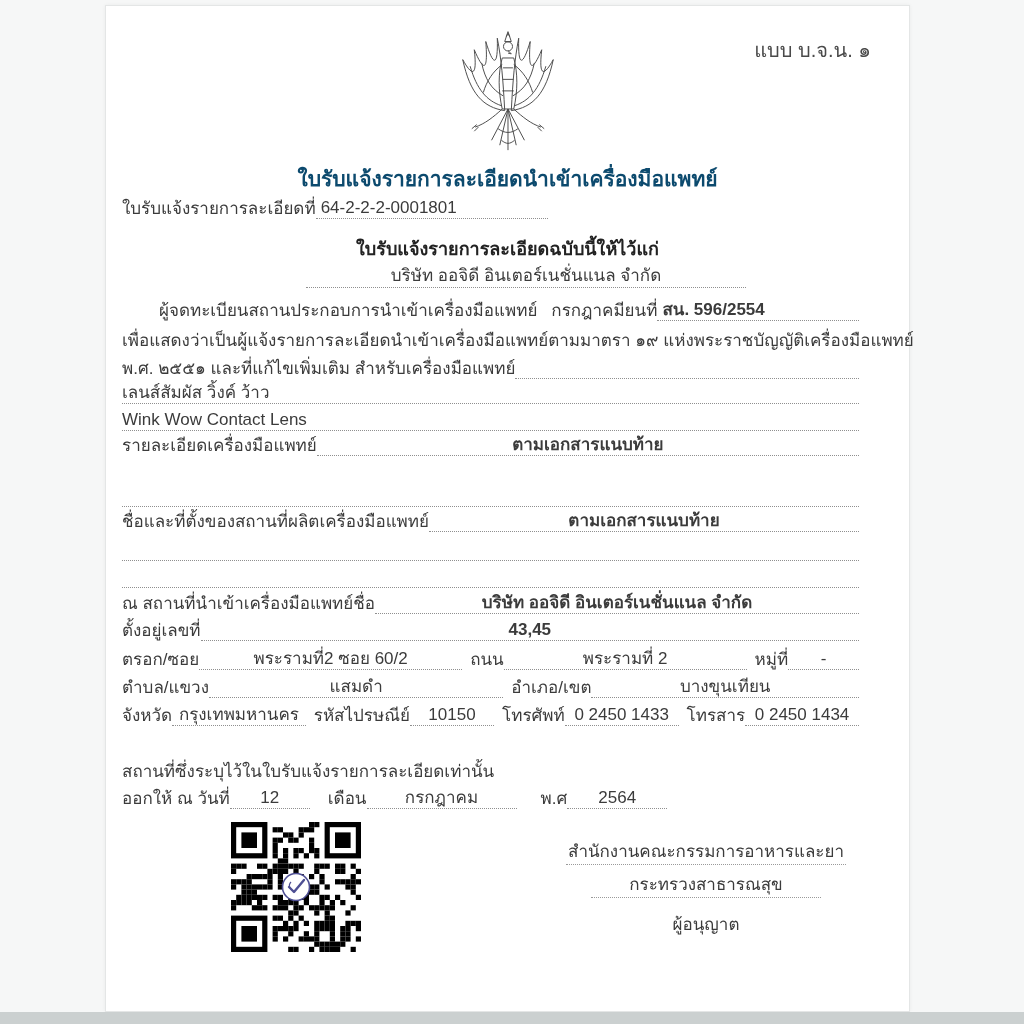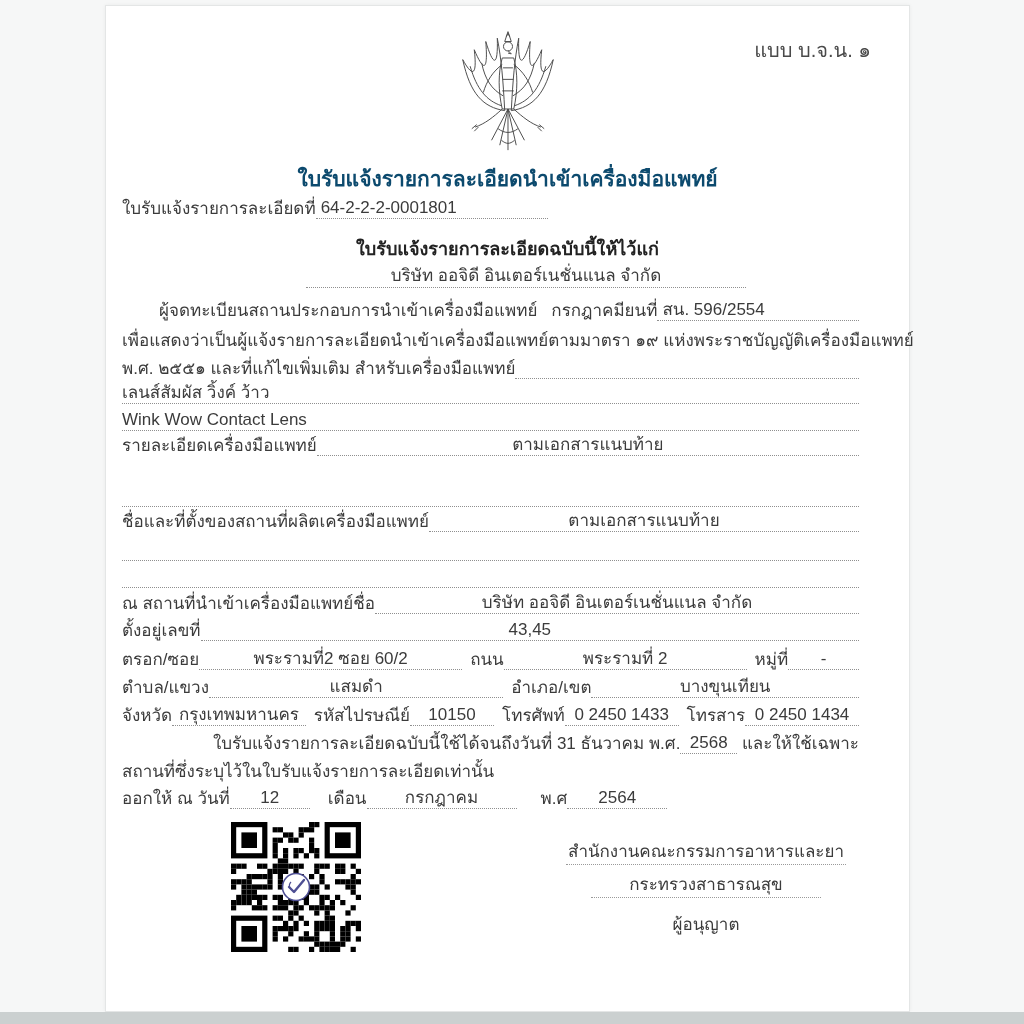--- a/index.html
+++ b/index.html
@@ -12,21 +12,21 @@
   .bottom-strip{position:absolute;left:0;bottom:0;width:1024px;height:12px;background:#cbd0d0;}
   .page{
     position:absolute;left:105px;top:5px;width:805px;height:1007px;
     background:#ffffff;border:1px solid #e4e6e6;box-sizing:border-box;
     box-shadow:0 0 4px rgba(0,0,0,0.05);
   }
   .row{position:absolute;left:16px;right:50px;display:flex;align-items:flex-end;height:21px;font-size:17px;line-height:21px;}
   .lbl{white-space:nowrap;}
   .fill{border-bottom:1px dotted #8f8f8f;text-align:center;}
   .fill.left{text-align:left;padding-left:5px;}
-  .flex1{flex:1;}
+  .flex1{flex:1;font-weight:bold;}
   .rule{position:absolute;left:16px;right:50px;height:21px;border-bottom:1px dotted #8f8f8f;}
   .gap8{width:8px;}.gap14{width:14px;}.gap18{width:18px;}.gap24{width:24px;}
   .form-code{position:absolute;top:28px;right:38px;font-size:20px;color:#4a4a4a;}
   .garuda{position:absolute;top:24px;left:0;width:100%;text-align:center;}
   .title{position:absolute;top:156px;left:0;width:100%;text-align:center;font-size:21px;font-weight:bold;color:#0c4a6e;}
   .subtitle{position:absolute;top:228px;left:0;width:100%;text-align:center;font-size:18px;font-weight:bold;color:#222;}
   .grantee-box{position:absolute;top:258px;left:200px;width:440px;height:23px;border-bottom:1px dotted #8f8f8f;text-align:center;font-size:17px;line-height:23px;}
   .qr{position:absolute;left:125px;top:816px;width:130px;height:130px;}
   .sig{position:absolute;left:460px;top:834px;width:280px;text-align:center;font-size:17px;}
   .sig-line{height:24px;line-height:24px;border-bottom:1px dotted #9a9a9a;}
@@ -155,26 +155,20 @@
     <span class="lbl">รหัสไปรษณีย์</span>
     <span class="fill" style="flex:0.85">10150</span>
     <span class="gap8"></span>
     <span class="lbl">โทรศัพท์</span>
     <span class="fill" style="flex:1.15">0 2450 1433</span>
     <span class="gap8"></span>
     <span class="lbl">โทรสาร</span>
     <span class="fill" style="flex:1.15">0 2450 1434</span>
   </div>
 
-  <div class="row" style="top:727px;padding-left:91px">
-    <span class="lbl">ใบรับแจ้งรายการละเอียดฉบับนี้ใช้ได้จนถึงวันที่ 31 ธันวาคม  พ.ศ.</span>
-    <span class="fill" style="width:170px">2568</span>
-    <span class="gap14"></span>
-    <span class="lbl">และให้ใช้เฉพาะ</span>
-  </div>
   <div class="row" style="top:755px">
     <span class="lbl">สถานที่ซึ่งระบุไว้ในใบรับแจ้งรายการละเอียดเท่านั้น</span>
   </div>
 
   <div class="row" style="top:782px">
     <span class="lbl">ออกให้ ณ วันที่</span>
     <span class="fill" style="width:80px">12</span>
     <span class="gap18"></span>
     <span class="lbl">เดือน</span>
     <span class="fill" style="width:150px">กรกฎาคม</span>

